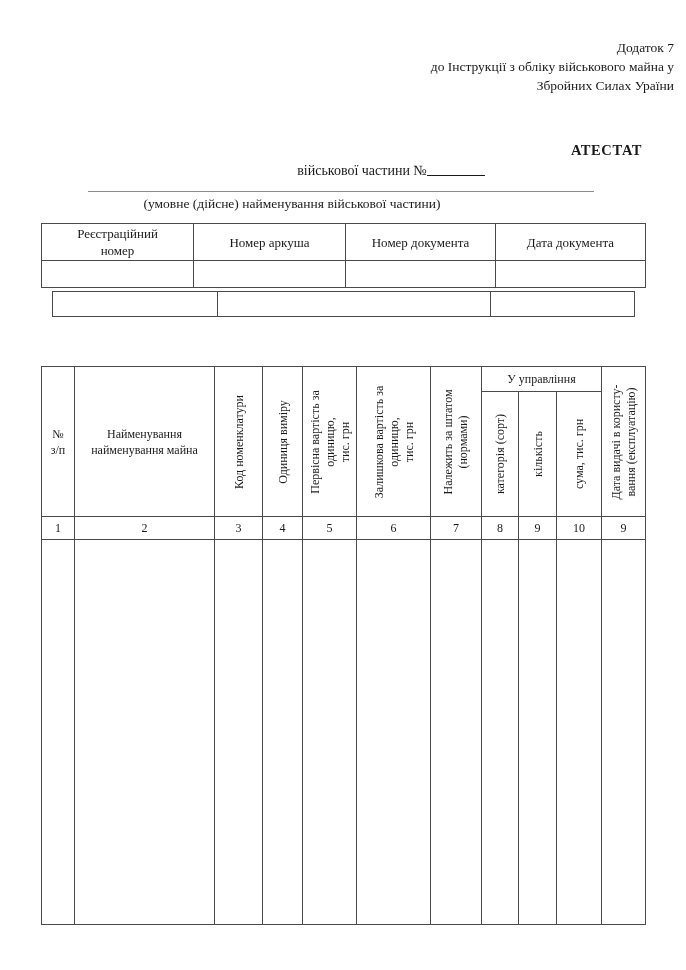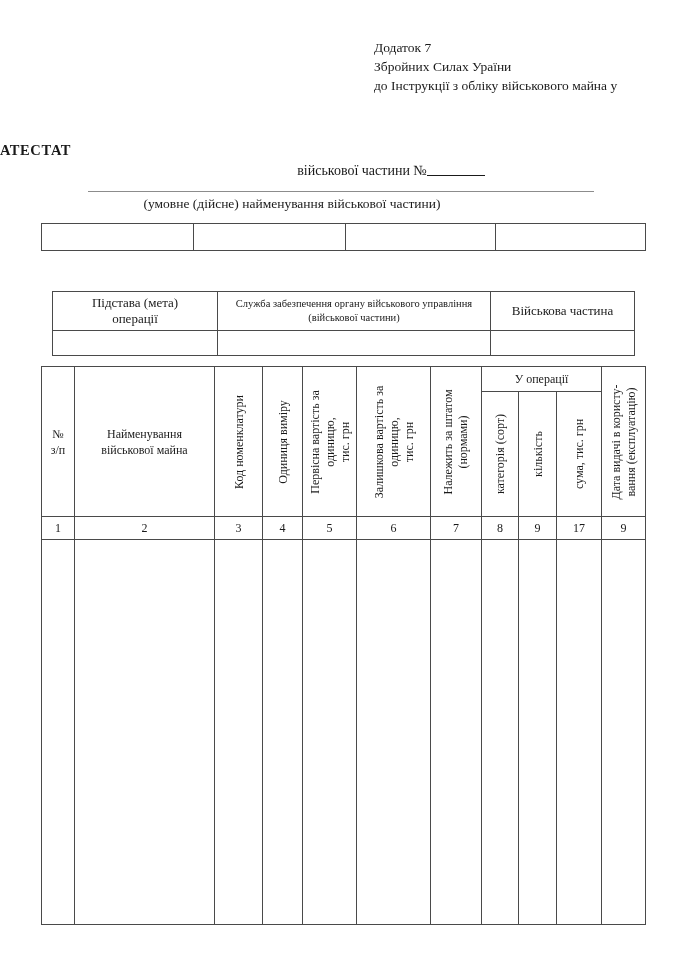--- a/index.html
+++ b/index.html
@@ -18,31 +18,31 @@
   }
 
   
   .ref-block {
     position: absolute;
     left: 374px;
     top: 38px;
     width: 300px;
     font-size: 13.5px;
     line-height: 19px;
-    text-align: left;
+    text-align: right;
   }
   .ref-block div { white-space: nowrap; }
 
   
   .doc-title {
     position: absolute;
     left: 0;
     top: 142px;
     width: 642px;
-    text-align: left;
+    text-align: right;
     font-size: 14.5px;
     font-weight: bold;
     letter-spacing: 0.6px;
   }
   .doc-subtitle {
     position: absolute;
     left: 0;
     top: 163px;
     width: 686px;
     text-align: center;
@@ -151,66 +151,64 @@
     height: 22px;
     font-size: 13px;
   }
   .bodyrow td { height: 384px; }
 </style>
 </head>
 <body>
 
 <div class="ref-block">
   <div>Додаток 7</div>
+  <div>до Інструкції з обліку військового майна у</div>
   <div>Збройних Силах Ураїни</div>
-  <div>до Інструкції з обліку військового майна у</div>
 </div>
 
 <div class="doc-title">АТЕСТАТ</div>
 <div class="doc-subtitle">
   <span>військової частини №</span><span class="blank"></span>
 </div>
 <div class="name-rule"></div>
 <div class="name-caption">(умовне (дійсне) найменування військової частини)</div>
 
 <table id="reg-table">
   <colgroup>
     <col style="width:152px">
       <col style="width:152px">
       <col style="width:150px">
       <col style="width:150px">
   </colgroup>
   <tbody>
+    <tr>
+      <td class="hdr">
+        <span>Реєстраційний</span><br>
+        <span>номер</span>
+      </td>
+      <td class="hdr">Номер аркуша</td>
+      <td class="hdr">Номер документа</td>
+      <td class="hdr">Дата документа</td>
+    </tr>
     <tr class="data-row">
       <td class="body-cell"></td>
       <td class="body-cell"></td>
       <td class="body-cell"></td>
       <td class="body-cell"></td>
     </tr>
   </tbody>
 </table>
 
 <table id="basis-table">
   <colgroup>
     <col style="width:165px">
       <col style="width:273px">
       <col style="width:144px">
   </colgroup>
   <tbody>
-    <tr>
-      <td class="hdr">
-        <span>Підстава (мета)</span><br>
-        <span>операції</span>
-      </td>
-      <td class="hdr small">
-        <span>Служба забезпечення органу військового управління</span><br>
-        <span>(військової частини)</span>
-      </td>
-      <td class="hdr">Військова частина</td>
-    </tr>
     <tr class="data-row">
       <td class="body-cell"></td>
       <td class="body-cell"></td>
       <td class="body-cell"></td>
     </tr>
   </tbody>
 </table>
 
 <table id="main-table">
   <colgroup>
@@ -227,21 +225,21 @@
       <col style="width:44px">
   </colgroup>
   <tbody>
     <tr>
       <td class="hdr-flat" rowspan="2">
         <span>№</span><br>
         <span>з/п</span>
       </td>
       <td class="hdr-flat" rowspan="2">
         <span>Найменування</span><br>
-        <span>військової майна</span>
+        <span>найменування майна</span>
       </td>
       <td class="vert" rowspan="2">
         <span class="rot">Код номенклатури</span>
       </td>
       <td class="vert" rowspan="2">
         <span class="rot">Одиниця виміру</span>
       </td>
       <td class="vert" rowspan="2">
         <span class="rot">
           <span>Первісна вартість за</span><br>
@@ -255,21 +253,21 @@
           <span>одиницю,</span><br>
           <span>тис. грн</span>
         </span>
       </td>
       <td class="vert" rowspan="2">
         <span class="rot">
           <span>Належить за штатом</span><br>
           <span>(нормами)</span>
         </span>
       </td>
-      <td class="group-hdr" colspan="3">У операції</td>
+      <td class="group-hdr" colspan="3">У управління</td>
       <td class="vert" rowspan="2">
         <span class="rot">
           <span>Дата видачі в користу-</span><br>
           <span>вання (експлуатацію)</span>
         </span>
       </td>
     </tr>
     <tr>
       <td class="vert in-group sub-hdr">
         <span class="rot">категорія (сорт)</span>
@@ -284,21 +282,21 @@
     <tr class="numrow">
       <td>1</td>
       <td>2</td>
       <td>3</td>
       <td>4</td>
       <td>5</td>
       <td>6</td>
       <td>7</td>
       <td>8</td>
       <td>9</td>
-      <td>17</td>
+      <td>10</td>
       <td>9</td>
     </tr>
     <tr class="bodyrow">
       <td></td>
       <td></td>
       <td></td>
       <td></td>
       <td></td>
       <td></td>
       <td></td>

